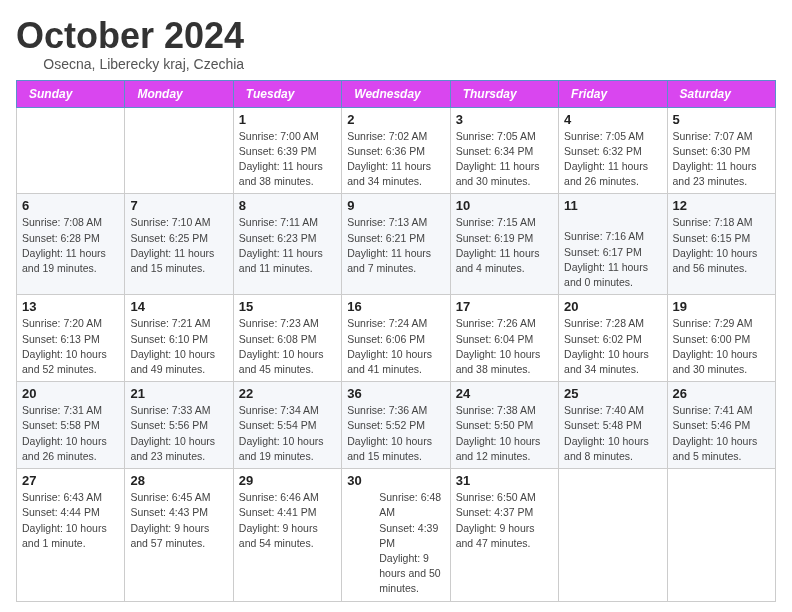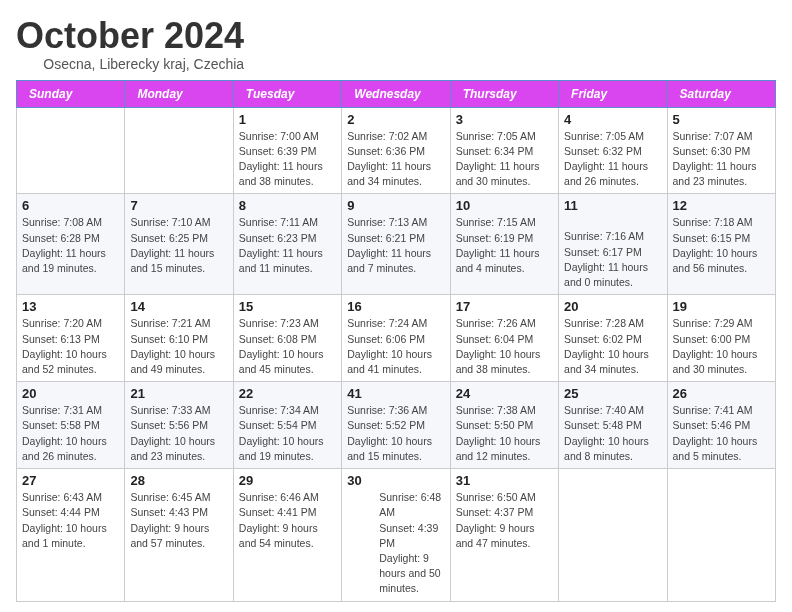--- a/index.html
+++ b/index.html
@@ -249,21 +249,21 @@
 Sunset: 5:56 PM
 Daylight: 10 hours and 23 minutes.</div>
         </td>
         <td>
           <div class="day-number">22</div>
           <div class="day-detail" style="white-space: pre-line;">Sunrise: 7:34 AM
 Sunset: 5:54 PM
 Daylight: 10 hours and 19 minutes.</div>
         </td>
         <td>
-          <div class="day-number">41</div>
+          <div class="day-number">36</div>
           <div class="day-detail" style="white-space: pre-line;">Sunrise: 7:36 AM
 Sunset: 5:52 PM
 Daylight: 10 hours and 15 minutes.</div>
         </td>
         <td>
           <div class="day-number">24</div>
           <div class="day-detail" style="white-space: pre-line;">Sunrise: 7:38 AM
 Sunset: 5:50 PM
 Daylight: 10 hours and 12 minutes.</div>
         </td>

